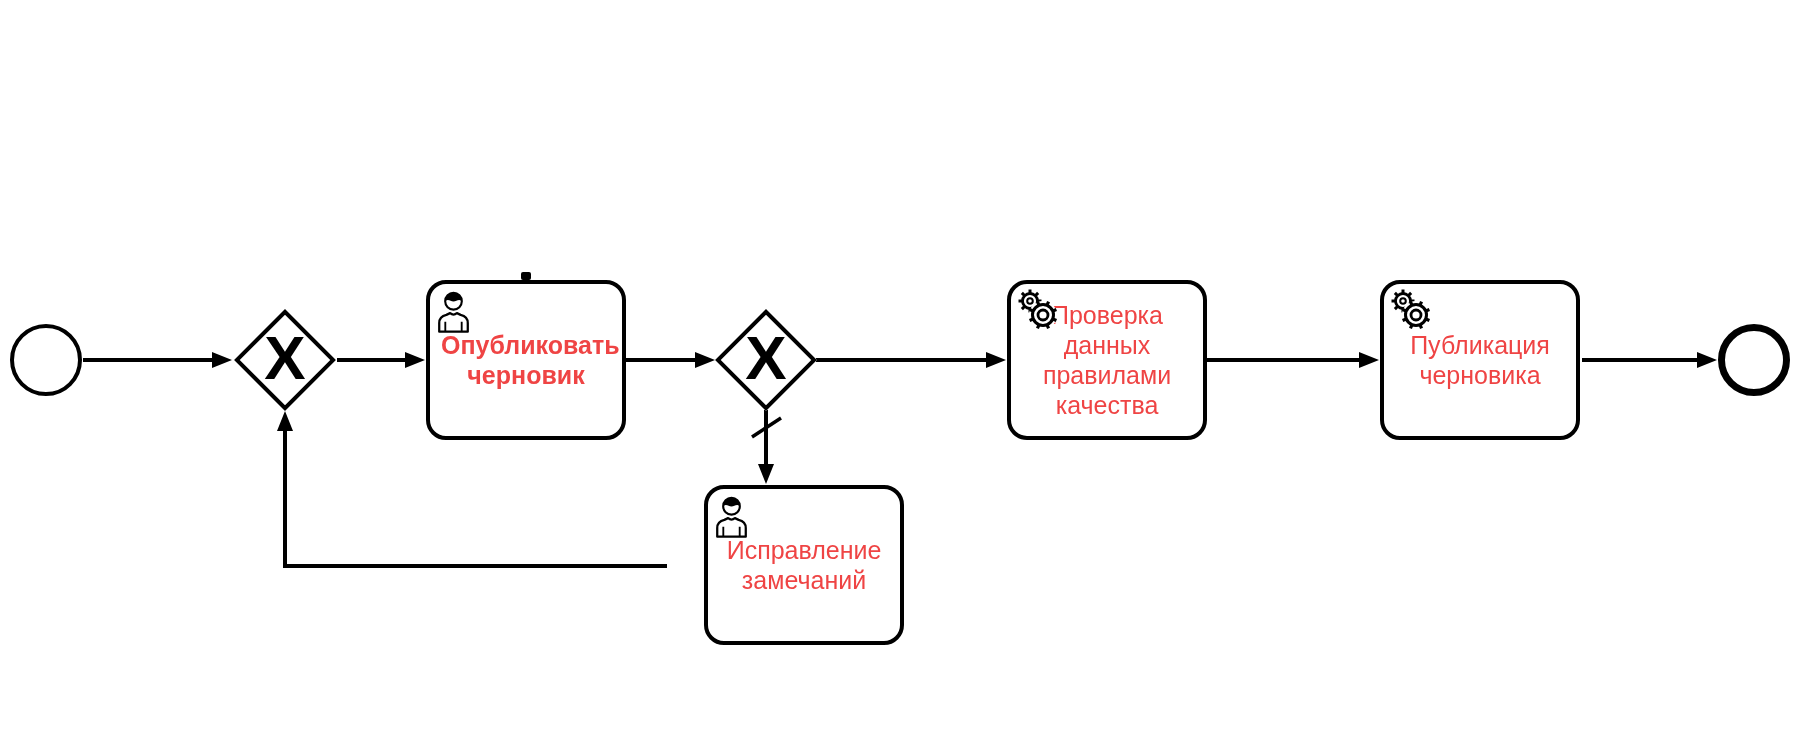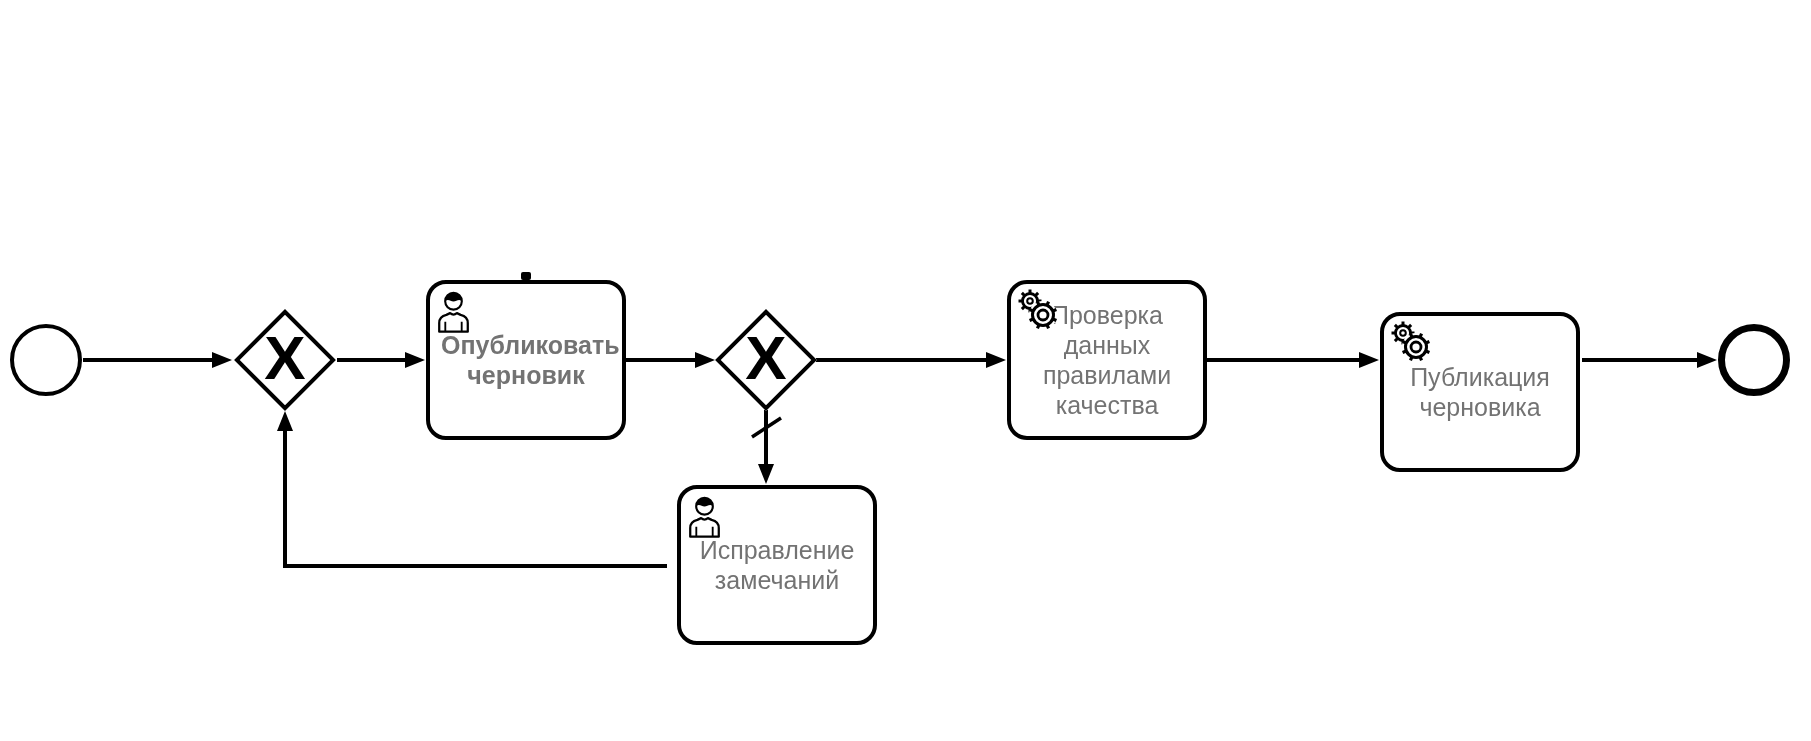--- a/index.html
+++ b/index.html
@@ -27,21 +27,21 @@
     display: flex;
     align-items: center;
     justify-content: center;
   }
   .task-label {
     display: block;
     max-width: 170px;
     font-size: 25px;
     line-height: 30px;
     text-align: center;
-    color: #737373;
+    color: #ef4444;
   }
   .task-icon {
     position: absolute;
     left: 5px; top: 4px;
     width: 44px; height: 46px;
     pointer-events: none;
   }
   .task-icon svg { display: block; }
   
   .event {
@@ -74,22 +74,22 @@
     align-items: center;
     justify-content: center;
     font-size: 62px;
     font-weight: 700;
     color: #000;
   }
   .gw1 { left: 233px; top: 308px; }
   .gw2 { left: 714px; top: 308px; }
   .task1 { left: 426px;  top: 280px; font-weight: bold; }
   .task2 { left: 1007px; top: 280px; }
-  .task3 { left: 1380px; top: 280px; margin-top: 32px; }
-  .task4 { left: 677px;  top: 485px; }
+  .task3 { left: 1380px; top: 280px; }
+  .task4 { left: 704px;  top: 485px; }
 </style>
 </head>
 <body>
 
 <div class="canvas">
 
   <svg class="connectors" viewBox="0 0 1811 741" xmlns="http://www.w3.org/2000/svg">
     <defs>
       <marker id="arrow" markerUnits="userSpaceOnUse" markerWidth="22" markerHeight="18" viewBox="0 0 22 18" refX="1" refY="9" orient="auto">
         <path d="M1,1 L21,9 L1,17 Z" fill="#000"></path>

